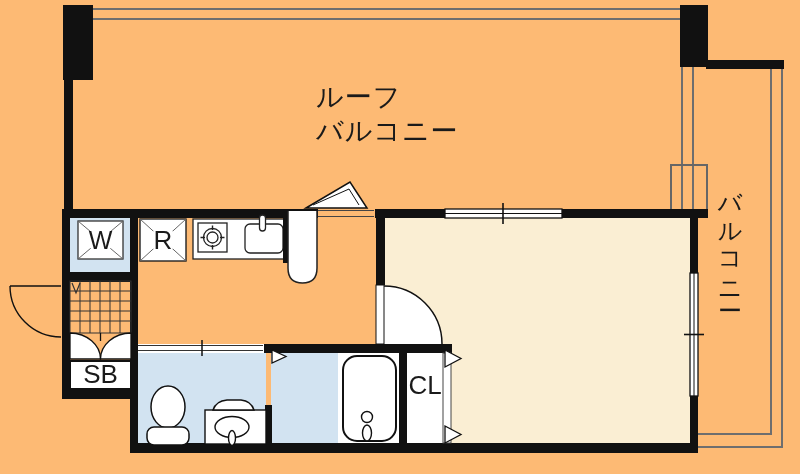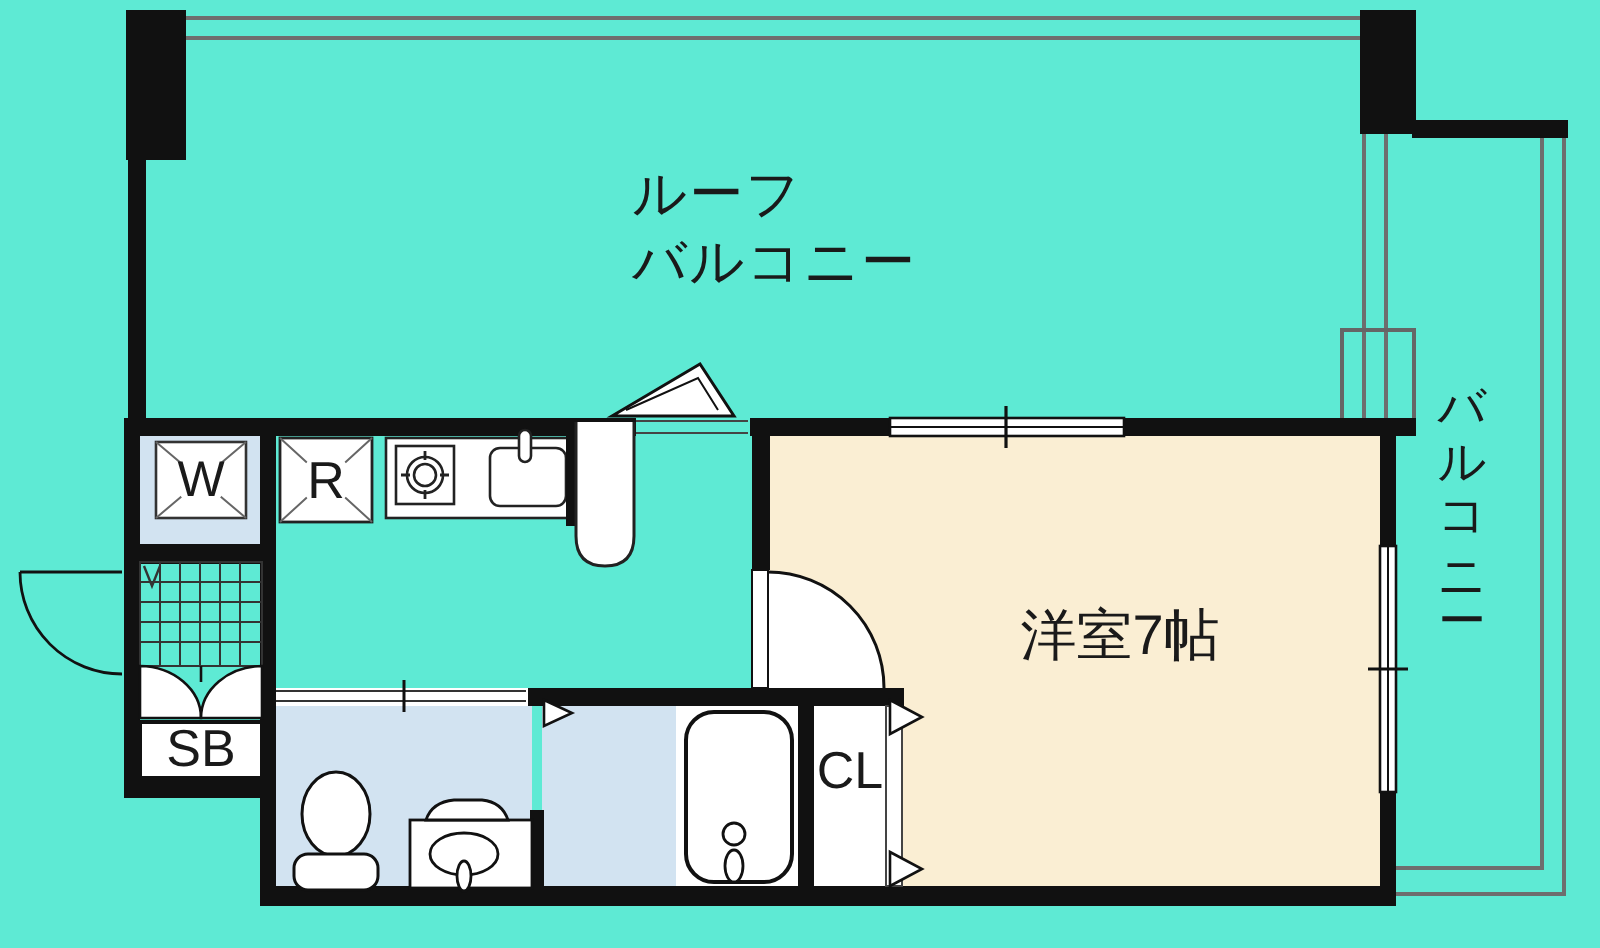--- a/index.html
+++ b/index.html
@@ -4,21 +4,21 @@
 <style>
   :root{
     --floor-cream:#FAEED3;
     --floor-blue:#D2E3F1;
     --wall:#111111;
     --gray:#6e6e6e;
     --ink:#1a1a1a;
   }
   html,body{margin:0;padding:0;background:#ffffff;}
   #plan{
-    position:relative;width:800px;height:474px;background:#5eead4;overflow:hidden;
+    position:relative;width:800px;height:474px;background:#fdba74;overflow:hidden;
     font-family:"Liberation Sans","DejaVu Sans",sans-serif;color:var(--ink);
   }
   .abs{position:absolute;}
   .floor-cream{background:var(--floor-cream);}
   .floor-blue{background:var(--floor-blue);}
   .floor-white{background:#ffffff;}
   .wall{background:var(--wall);}
   .gline{background:var(--gray);}
   .lbl{display:flex;align-items:center;justify-content:center;color:var(--ink);}
   svg{position:absolute;left:0;top:0;}
@@ -172,21 +172,20 @@
     </g>
   </svg>
 
   <div class="abs" style="left:316px;top:80px;font-size:27px;line-height:34px;letter-spacing:1px;">
     <div>ルーフ</div>
     <div>バルコニー</div>
   </div>
 
   <div class="abs" style="left:714px;top:176px;font-size:24px;letter-spacing:3px;writing-mode:vertical-rl;text-orientation:upright;height:170px;">バルコニー</div>
 
-  <div class="abs lbl" style="left:495px;top:300px;width:130px;height:36px;font-size:28px;">洋室7帖</div>
 
   <div class="abs lbl" style="left:78px;top:221px;width:45px;height:38px;font-size:25px;font-weight:500;">W</div>
 
   <div class="abs lbl" style="left:140px;top:219px;width:46px;height:42px;font-size:26px;font-weight:500;">R</div>
 
   <div class="abs lbl" style="left:70px;top:360px;width:61px;height:29px;font-size:26px;font-weight:500;">SB</div>
 
   <div class="abs lbl" style="left:403px;top:370px;width:44px;height:30px;font-size:26px;font-weight:500;">CL</div>
 </div>
 

